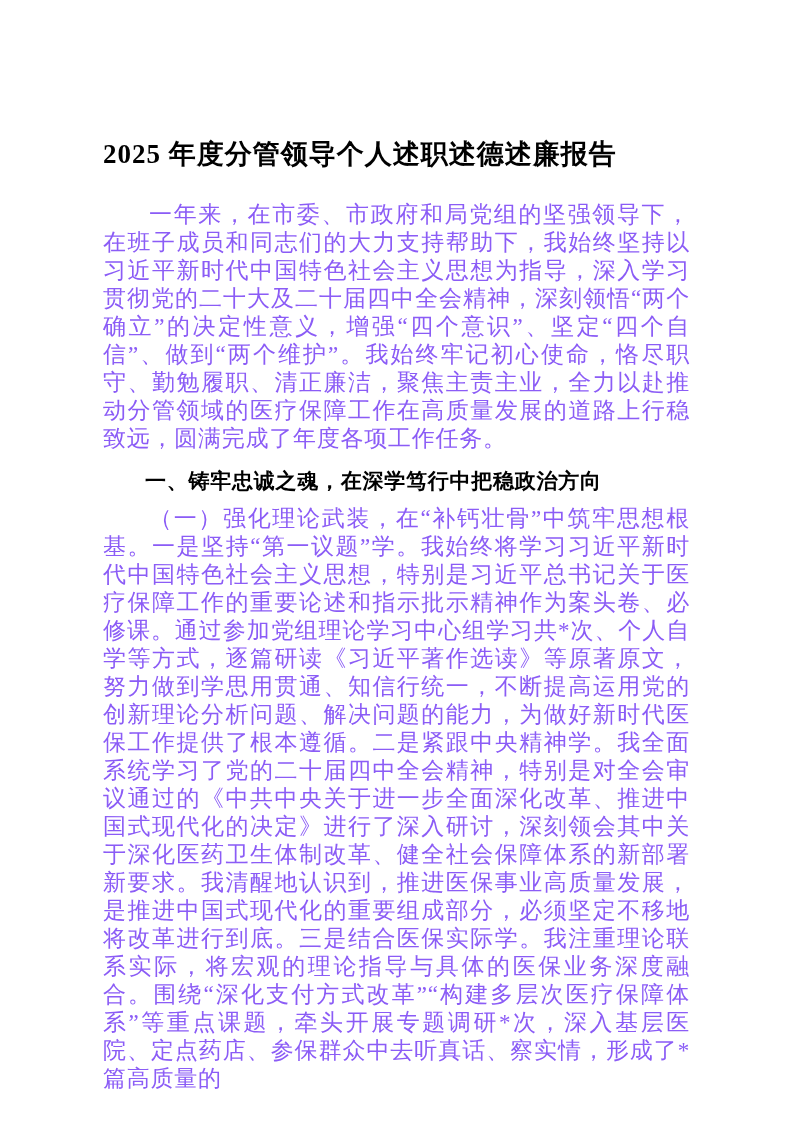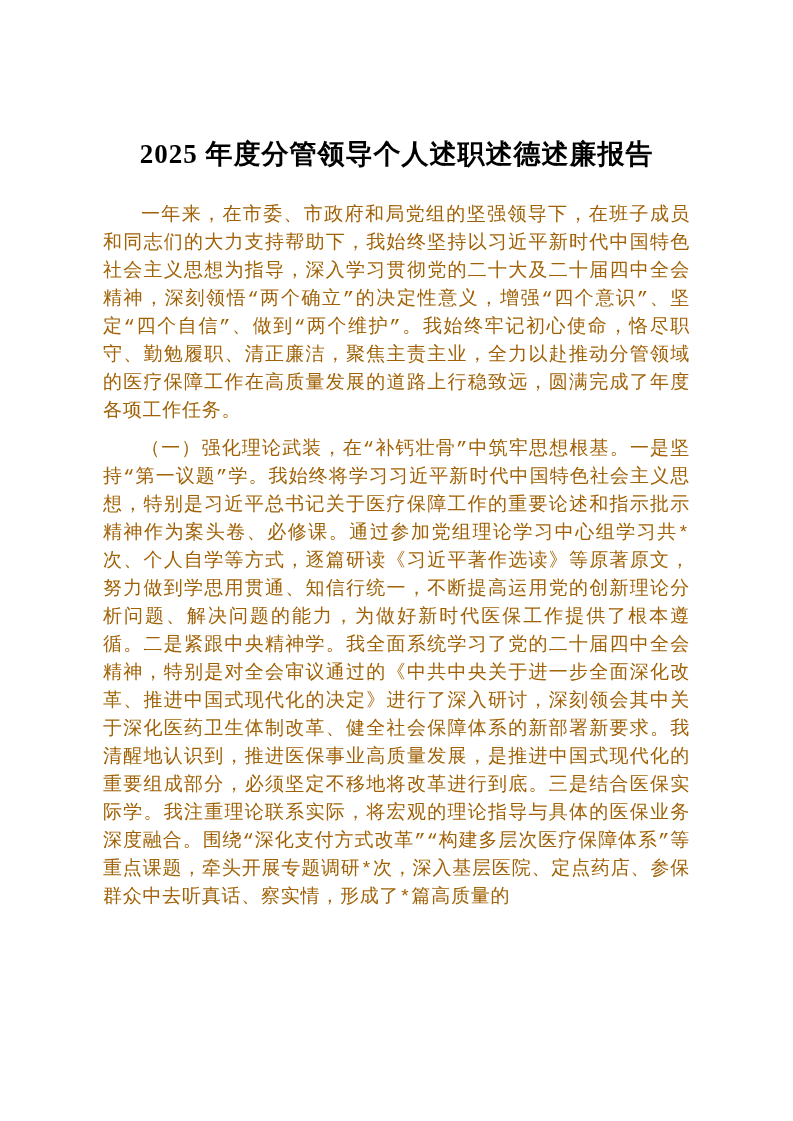--- a/index.html
+++ b/index.html
@@ -12,38 +12,37 @@
     color: #111111;
   }
   .page {
     width: 793px;
     height: 1121px;
     background: #ffffff;
     padding: 0 103px;
   }
   .doc-title {
     margin-top: 134px;
-    text-align: center;
+    text-align: left;
     font-size: 27px;
     line-height: 40px;
     font-weight: bold;
     color: #000000;
     letter-spacing: 1px;
     white-space: nowrap;
   }
   .para {
-    font-size: 19px;
+    font-size: 23px;
     line-height: 28px;
     letter-spacing: 0.75px;
     text-align: justify;
     text-justify: inter-character;
     text-indent: 2em;
     word-break: break-all;
-    color: #a16207;
-    font-family: Liberation Mono, monospace;
+    color: #8b5cf6;
   }
   .intro-para {
     margin-top: 27px;
   }
   .section-heading {
     margin-top: 14px;
     font-size: 21px;
     line-height: 28px;
     letter-spacing: 0.75px;
     text-indent: 2em;
@@ -56,15 +55,16 @@
   }
 </style>
 </head>
 <body>
 
 <div class="page">
   <h1 class="doc-title">2025 年度分管领导个人述职述德述廉报告</h1>
 
   <p class="para intro-para">一年来，在市委、市政府和局党组的坚强领导下，在班子成员和同志们的大力支持帮助下，我始终坚持以习近平新时代中国特色社会主义思想为指导，深入学习贯彻党的二十大及二十届四中全会精神，深刻领悟“两个确立”的决定性意义，增强“四个意识”、坚定“四个自信”、做到“两个维护”。我始终牢记初心使命，恪尽职守、勤勉履职、清正廉洁，聚焦主责主业，全力以赴推动分管领域的医疗保障工作在高质量发展的道路上行稳致远，圆满完成了年度各项工作任务。</p>
 
+  <h2 class="section-heading">一、铸牢忠诚之魂，在深学笃行中把稳政治方向</h2>
 
   <p class="para section-para">（一）强化理论武装，在“补钙壮骨”中筑牢思想根基。一是坚持“第一议题”学。我始终将学习习近平新时代中国特色社会主义思想，特别是习近平总书记关于医疗保障工作的重要论述和指示批示精神作为案头卷、必修课。通过参加党组理论学习中心组学习共*次、个人自学等方式，逐篇研读《习近平著作选读》等原著原文，努力做到学思用贯通、知信行统一，不断提高运用党的创新理论分析问题、解决问题的能力，为做好新时代医保工作提供了根本遵循。二是紧跟中央精神学。我全面系统学习了党的二十届四中全会精神，特别是对全会审议通过的《中共中央关于进一步全面深化改革、推进中国式现代化的决定》进行了深入研讨，深刻领会其中关于深化医药卫生体制改革、健全社会保障体系的新部署新要求。我清醒地认识到，推进医保事业高质量发展，是推进中国式现代化的重要组成部分，必须坚定不移地将改革进行到底。三是结合医保实际学。我注重理论联系实际，将宏观的理论指导与具体的医保业务深度融合。围绕“深化支付方式改革”“构建多层次医疗保障体系”等重点课题，牵头开展专题调研*次，深入基层医院、定点药店、参保群众中去听真话、察实情，形成了*篇高质量的</p>
 </div>
 
 </body></html>

